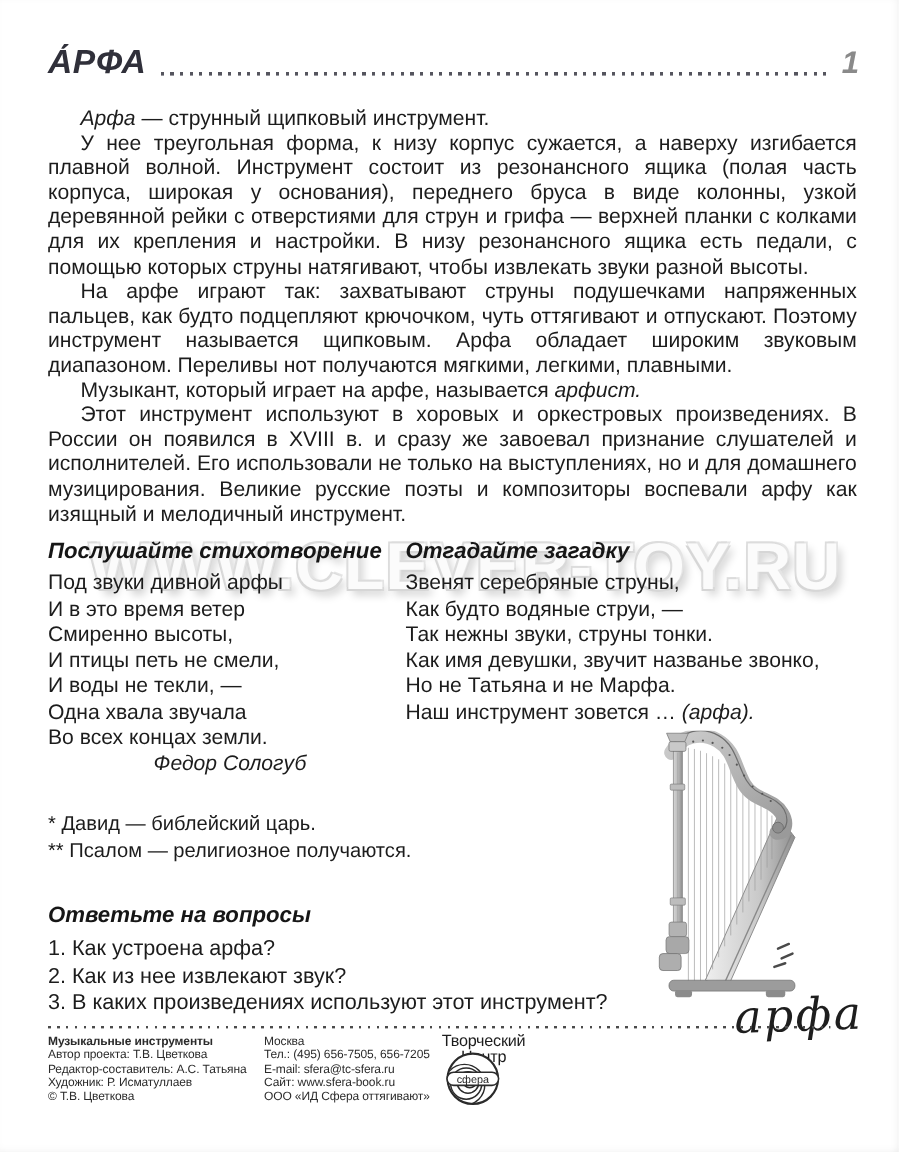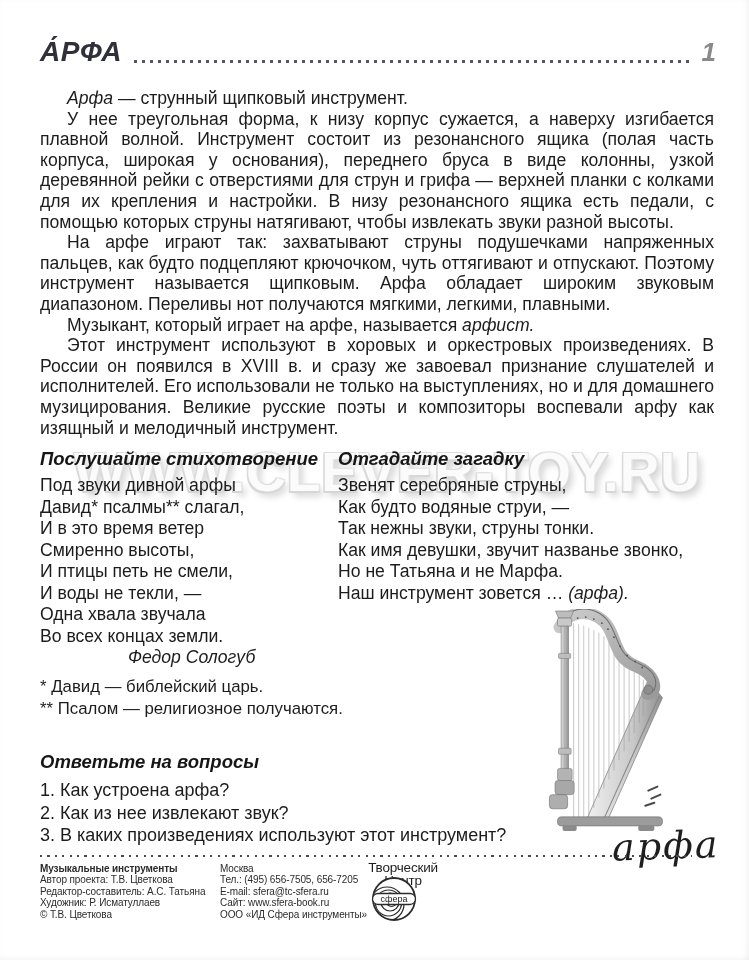--- a/index.html
+++ b/index.html
@@ -75,21 +75,20 @@
     <p>На арфе играют так: захватывают струны подушечками напряженных пальцев, как будто подцепляют крючочком, чуть оттягивают и отпускают. Поэтому инструмент называется щипковым. Арфа обладает широким звуковым диапазоном. Переливы нот получаются мягкими, легкими, плавными.</p>
     <p><span>Музыкант, который играет на арфе, называется </span><em>арфист.</em></p>
     <p>Этот инструмент используют в хоровых и оркестровых произведениях. В России он появился в XVIII в. и сразу же завоевал признание слушателей и исполнителей. Его использовали не только на выступлениях, но и для домашнего музицирования. Великие русские поэты и композиторы воспевали арфу как изящный и мелодичный инструмент.</p>
   </div>
 
   <div class="watermark">WWW.CLEVER-TOY.RU</div>
 
   <div class="poem">
     <div class="col-heading">Послушайте стихотворение</div>
     <div class="vline">Под звуки дивной арфы</div>
-    <div class="vline">Давид* псалмы** слагал,</div>
     <div class="vline">И в это время ветер</div>
     <div class="vline">Смиренно высоты,</div>
     <div class="vline">И птицы петь не смели,</div>
     <div class="vline">И воды не текли, —</div>
     <div class="vline">Одна хвала звучала</div>
     <div class="vline">Во всех концах земли.</div>
     <div class="poem-author">Федор Сологуб</div>
   </div>
 
   <div class="riddle">
@@ -200,21 +199,21 @@
     <div>Редактор-составитель: А.С. Татьяна</div>
     <div>Художник: Р. Исматуллаев</div>
     <div>© Т.В. Цветкова</div>
   </div>
 
   <div class="footer-col2">
     <div>Москва</div>
     <div>Тел.: (495) 656-7505, 656-7205</div>
     <div>E-mail: sfera@tc-sfera.ru</div>
     <div>Сайт: www.sfera-book.ru</div>
-    <div>ООО «ИД Сфера инструменты»</div>
+    <div>ООО «ИД Сфера оттягивают»</div>
   </div>
 
   <div class="logo">
     <div class="logo-text">
       <div>Творческий</div>
       <div>Центр</div>
     </div>
     <svg class="logo-circle" width="46" height="46" viewBox="0 0 46 46" xmlns="http://www.w3.org/2000/svg">
       <defs>
           <clipPath id="lc">

